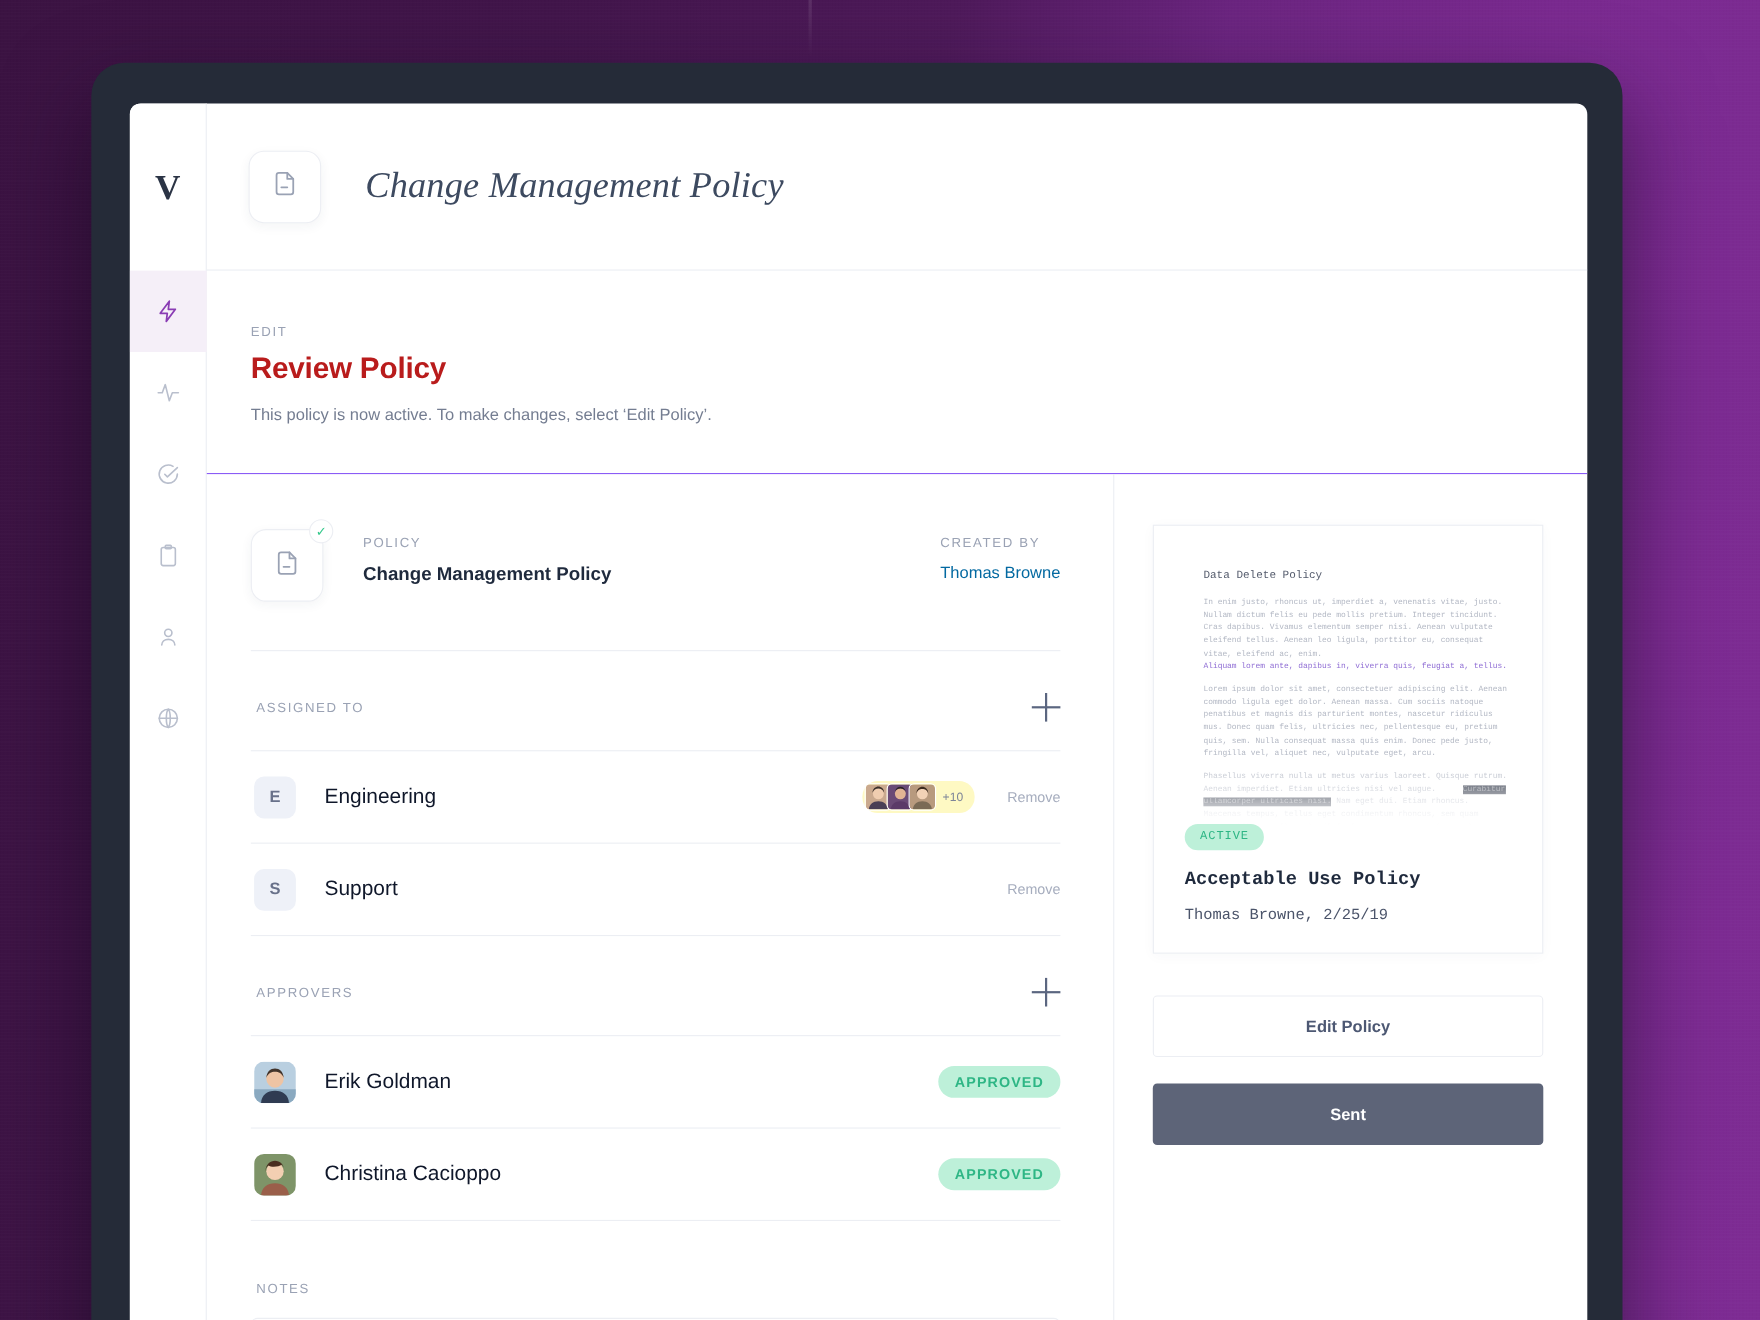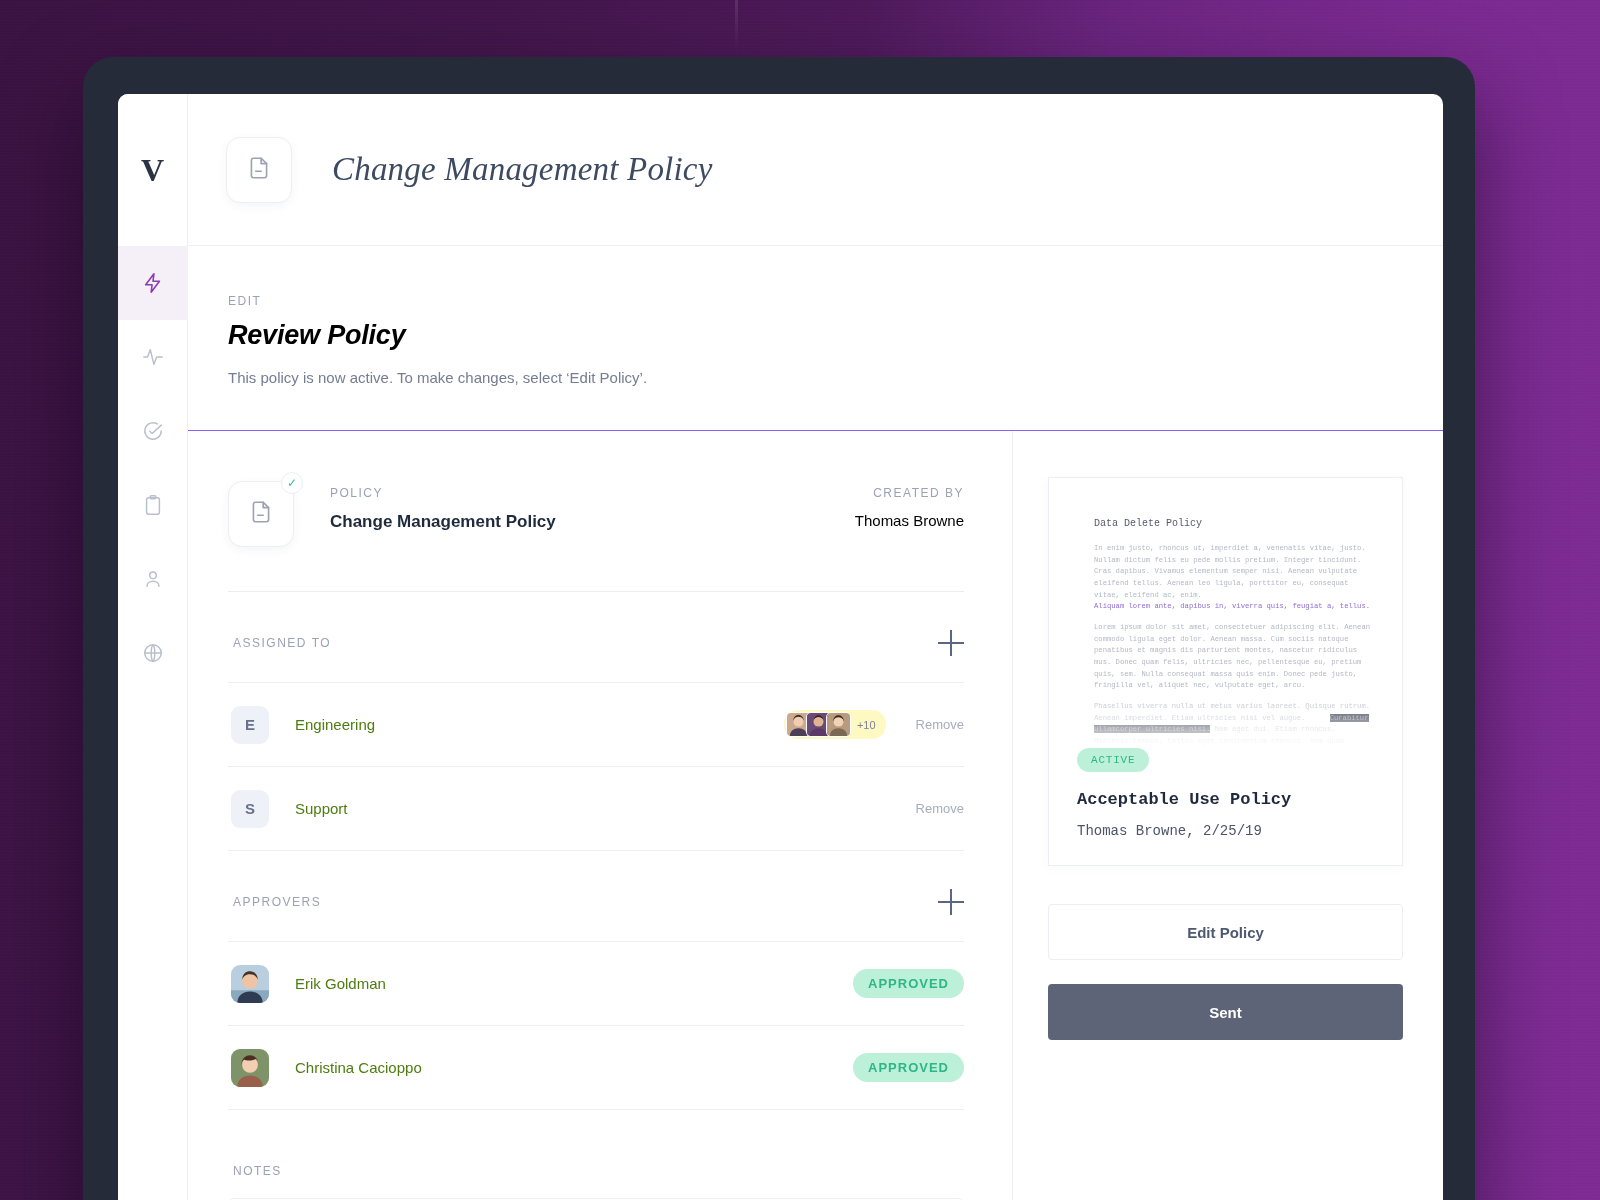--- a/index.html
+++ b/index.html
@@ -117,23 +117,22 @@
     border-bottom: 1px solid #8b5cf6;
     flex: 0 0 auto;
   }
   .eyebrow {
     font-size: 12px; letter-spacing: 1.5px;
     color: #9aa2b4; text-transform: uppercase;
     font-weight: 400;
   }
   #pagehead h1 {
     margin-top: 12px;
-    font-size: 27px; font-weight: 700; color: #000000;
+    font-size: 27px; font-weight: 700; color: #b91c1c;
     letter-spacing: -.2px;
-    font-style: italic;
   }
   #pagehead p {
     margin-top: 18px;
     font-size: 15px; color: #747d91;
   }
 
   
   #body-split { flex: 1; display: flex; min-height: 0; }
 
   #left-pane {
@@ -161,22 +160,22 @@
     display: flex; align-items: center; justify-content: center;
     color: #36c98c; font-size: 12px; line-height: 1;
   }
   #policy-meta {
     flex: 1; display: flex; justify-content: space-between;
     padding-left: 36px; padding-top: 5px;
   }
   #policy-meta .val {
     margin-top: 12px; font-size: 17px; font-weight: 700; color: #1f2a3d;
   }
-  #policy-meta .right { text-align: right; }
-  #policy-meta .right .val { font-weight: 400; font-size: 15px; color: #000000; }
+  #policy-meta .right { text-align: left; }
+  #policy-meta .right .val { font-weight: 400; font-size: 15px; color: #0369a1; }
 
   .hr { height: 1px; background: #eceef3; }
   #hr-policy { margin-top: 44px; }
 
   
   .sec-head {
     display: flex; align-items: center; justify-content: space-between;
     padding: 38px 0 26px 5px;
   }
   .sec-head .plus {
@@ -197,21 +196,21 @@
     padding-left: 3px;
   }
   .row:first-of-type { border-top: none; }
   .team-badge {
     width: 38px; height: 38px; border-radius: 9px;
     background: #eef1f8; color: #68718a;
     display: flex; align-items: center; justify-content: center;
     font-size: 15px; font-weight: 700;
     flex: 0 0 auto;
   }
-  .row .name { margin-left: 26px; font-size: 15px; color: #4d7c0f; flex: 1; }
+  .row .name { margin-left: 26px; font-size: 19px; color: #0f172a; flex: 1; }
   .remove {
     font-size: 13px; color: #a6adbe; margin-left: 30px;
   }
 
   
   .stack {
     display: flex; align-items: center;
     background: #fef9c3; border-radius: 14px;
     padding: 2px 10px 2px 2px;
   }

